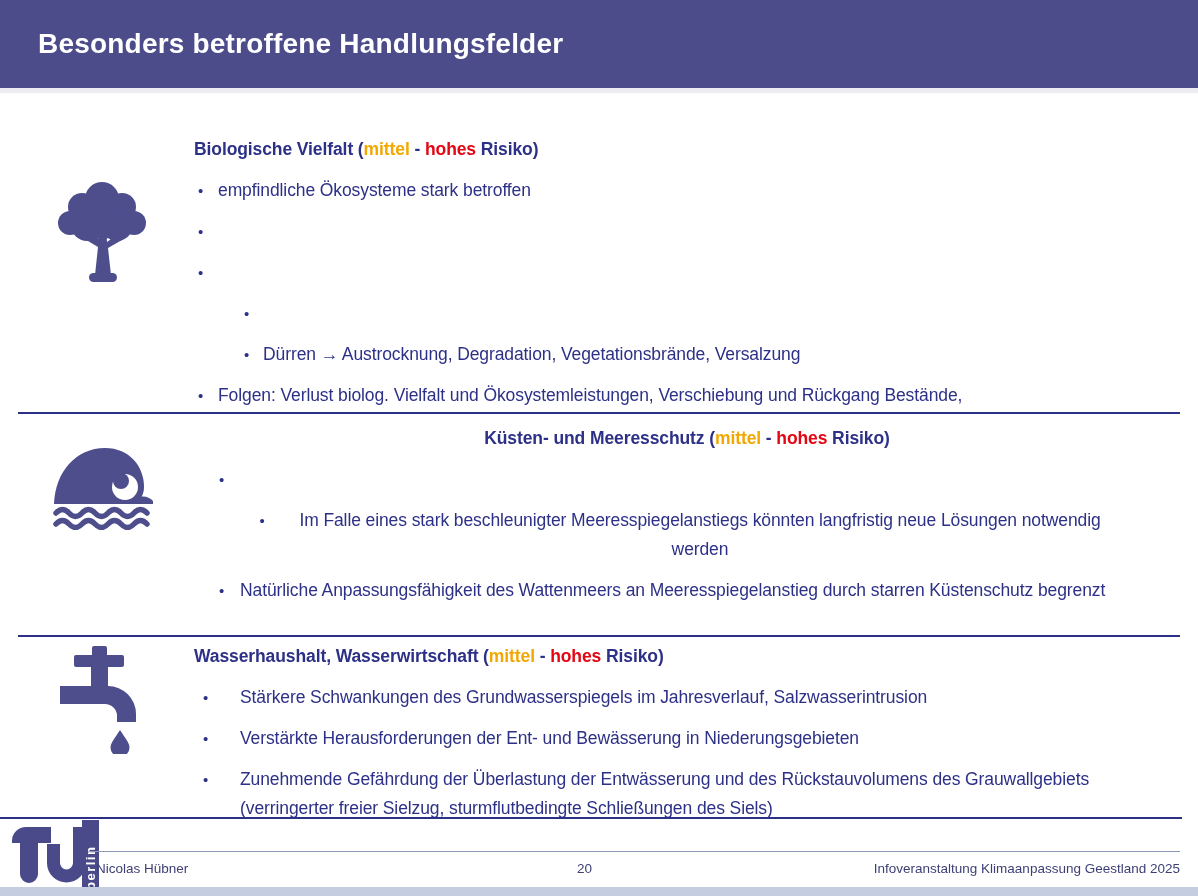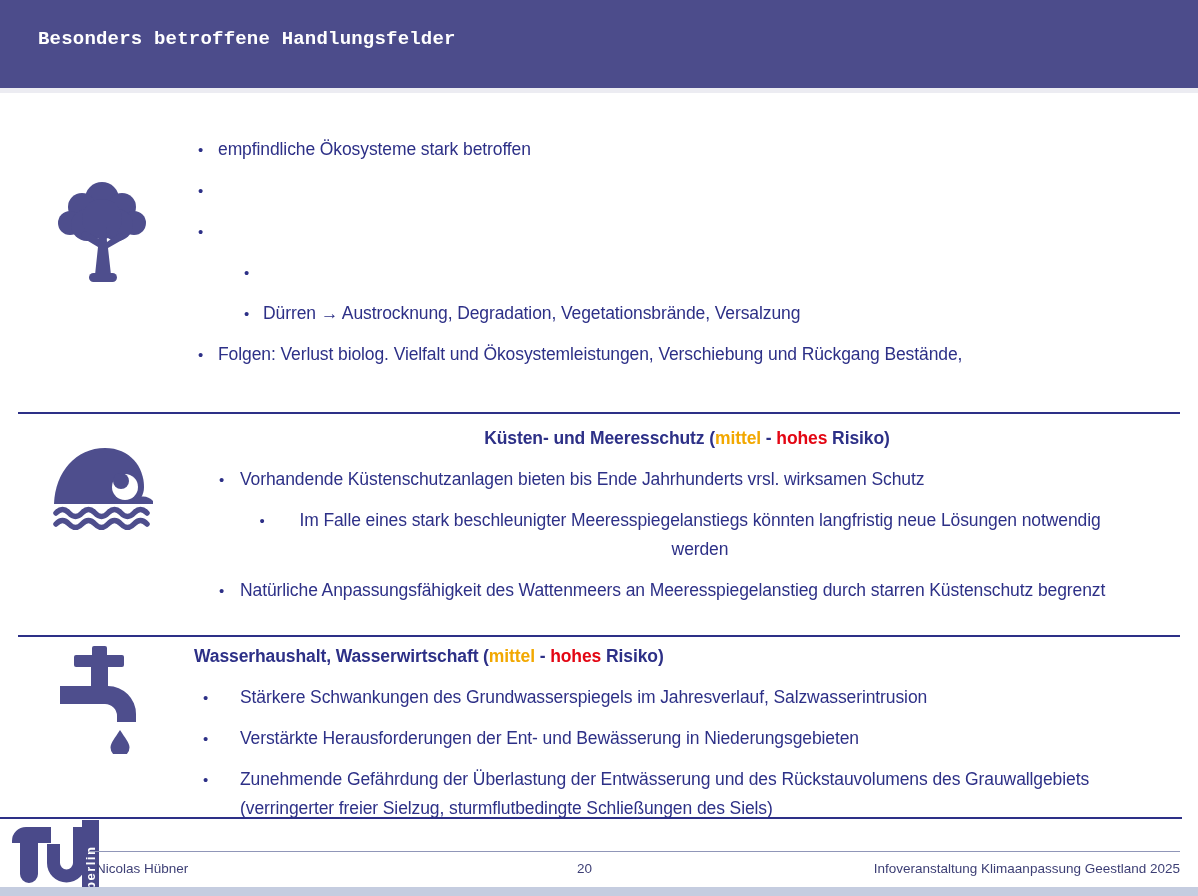--- a/index.html
+++ b/index.html
@@ -15,21 +15,21 @@
   .header {
     position: absolute; top: 0; left: 0; right: 0; height: 88px;
     background: #4c4c8b;
   }
   .header::after {
     content: ""; position: absolute; left: 0; right: 0; top: 88px; height: 5px;
     background: #ececf2;
   }
   .slide-title {
     position: absolute; left: 38px; top: 28px;
-    color: #ffffff; font-size: 19px; font-weight: bold; letter-spacing: 0.2px; font-family: Liberation Mono, monospace;
+    color: #ffffff; font-size: 28px; font-weight: bold; letter-spacing: 0.2px;
   }
   .logo-cut {
     position: absolute; top: 0; right: 6px; width: 207px; height: 96px;
     background: #ffffff; border-top-left-radius: 70px 85px;
     display: flex; align-items: flex-end; justify-content: flex-end;
     padding: 0 12px 14px 0; gap: 8px; z-index: 2;
   }
   .se-text {
     color: #55a339; font-size: 11.5px; font-weight: bold; letter-spacing: 0.3px;
     text-align: right; line-height: 1.18; padding-bottom: 1px;
@@ -110,20 +110,21 @@
         <circle cx="20" cy="54" r="12"></circle>
           <circle cx="84" cy="54" r="12"></circle>
         <circle cx="37" cy="56" r="16"></circle>
           <circle cx="67" cy="56" r="16"></circle>
           <circle cx="52" cy="50" r="20"></circle>
         <path d="M45,106 L48,78 L33,69 a3.5,3.5 0 0 1 4,-6 L49,70 L49,58 h7 L57,73 L68,65 a3.5,3.5 0 0 1 4,6 L58,79 L61,106 Z"></path>
         <rect x="39" y="104" width="28" height="9" rx="4.5"></rect>
       </g>
     </svg>
     <div class="content">
+      <div class="sec-heading"><span>Biologische Vielfalt (</span><span class="mid">mittel</span><span> - </span><span class="high">hohes</span><span> Risiko)</span></div>
       <div class="bullet l1">
           <span class="dot">•</span>
           <span class="text">empfindliche Ökosysteme stark betroffen</span>
         </div>
       <div class="bullet l1">
           <span class="dot">•</span>
         </div>
       <div class="bullet l1">
           <span class="dot">•</span>
         </div>
@@ -149,21 +150,20 @@
       <circle cx="75" cy="47" r="13" fill="#ffffff"></circle>
       <circle cx="71" cy="41" r="8" fill="#4e4e8d"></circle>
       <path d="M82,64 C86,55 97,54 103,61 L103,64 Z" fill="#4e4e8d"></path>
       <path d="M6,73 q6.5,-7 13,0 t13,0 t13,0 t13,0 t13,0 t13,0 t13,0" fill="none" stroke="#4e4e8d" stroke-width="5.5" stroke-linecap="round"></path>
       <path d="M6,84 q6.5,-7 13,0 t13,0 t13,0 t13,0 t13,0 t13,0 t13,0" fill="none" stroke="#4e4e8d" stroke-width="5.5" stroke-linecap="round"></path>
     </svg>
     <div class="content">
       <div class="sec-heading"><span>Küsten- und Meeresschutz (</span><span class="mid">mittel</span><span> - </span><span class="high">hohes</span><span> Risiko)</span></div>
       <div class="bullet l1">
           <span class="dot">•</span>
-          <span class="text">Vorhandende Küstenschutzanlagen bieten bis Ende Jahrhunderts vrsl. wirksamen Schutz</span>
         </div>
       <div class="bullet l2">
           <span class="dot">•</span>
           <span class="text">Im Falle eines stark beschleunigter Meeresspiegelanstiegs könnten langfristig neue Lösungen notwendig werden</span>
         </div>
       <div class="bullet l1">
           <span class="dot">•</span>
           <span class="text">Natürliche Anpassungsfähigkeit des Wattenmeers an Meeresspiegelanstieg durch starren Küstenschutz begrenzt</span>
         </div>
     </div>

